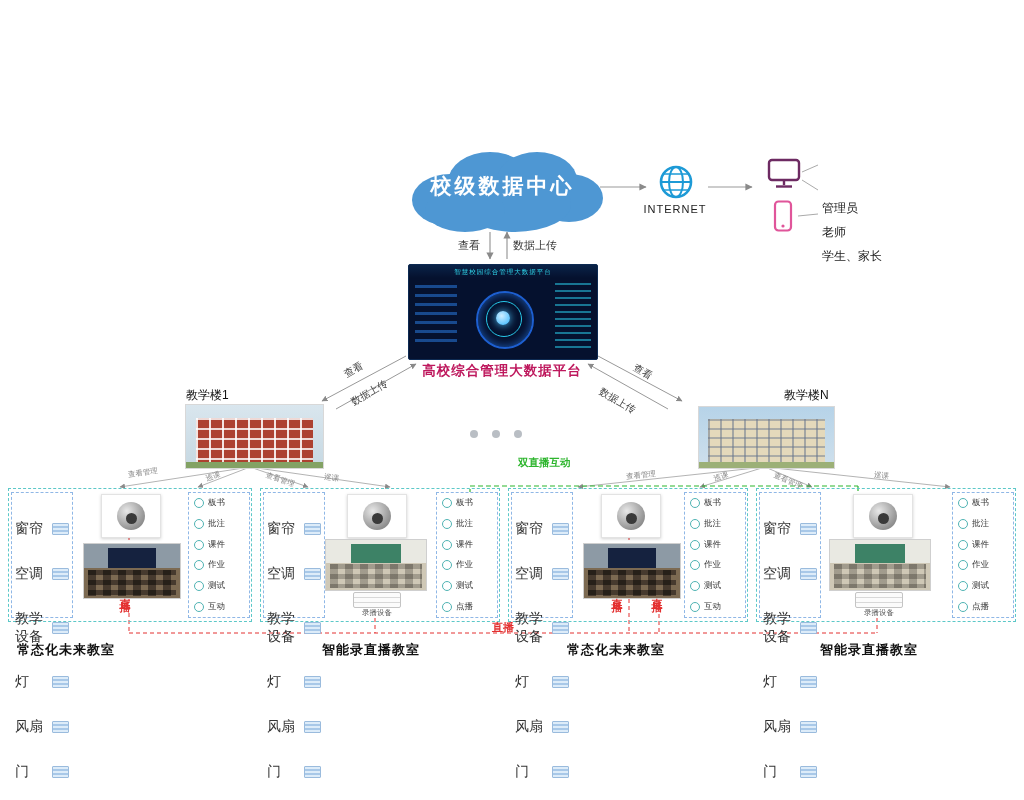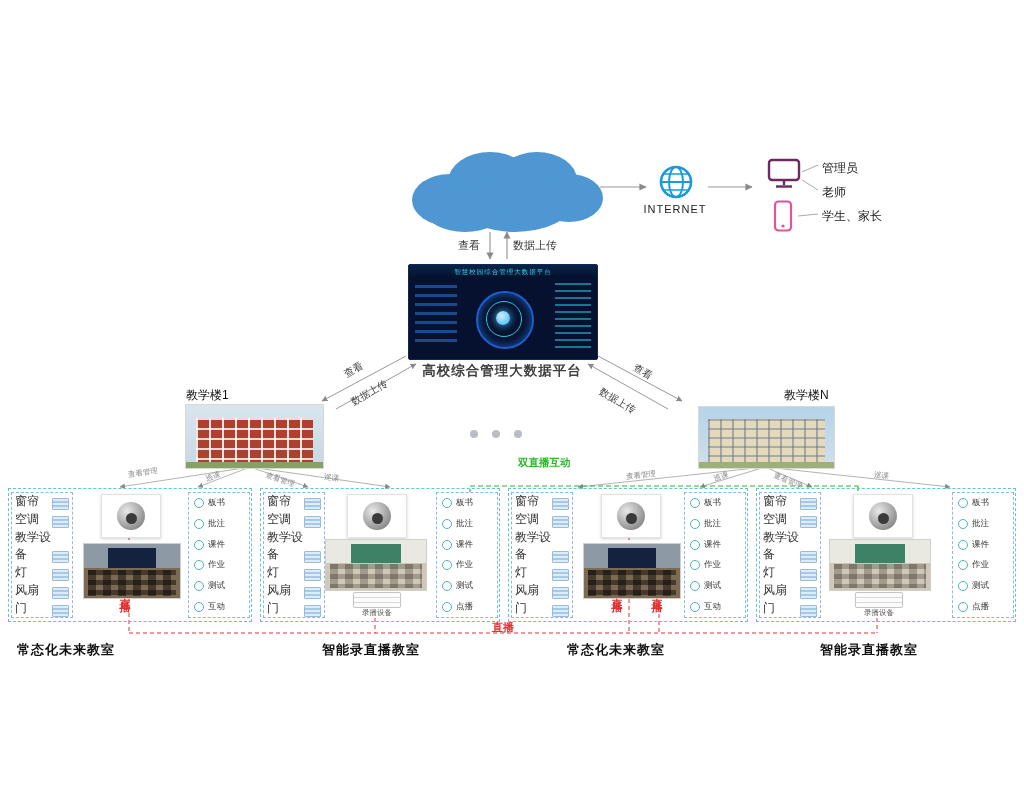--- a/index.html
+++ b/index.html
@@ -10,40 +10,40 @@
   .rot{position:absolute;font-size:7.5px;color:#888;white-space:nowrap;transform-origin:left center;}
   .diag{position:absolute;font-size:10px;color:#444;white-space:nowrap;transform-origin:left center;}
 
   
   .cloud-text{position:absolute;left:395px;top:172px;width:215px;text-align:center;
               color:#fff;font-size:21px;font-weight:bold;letter-spacing:3px;}
 
   
   .inet-label{position:absolute;left:638px;top:203px;width:74px;text-align:center;
               font-size:11px;letter-spacing:1px;color:#222;}
-  .user-label{position:absolute;left:822px;font-size:12px;color:#222;white-space:nowrap;}
+  .user-label{position:absolute;left:822px;font-size:12px;color:#222;white-space:nowrap;margin-top:40px;}
 
   
   .dash{position:absolute;left:408px;top:264px;width:188px;height:94px;background:#05112e;
         border:1px solid #0d2a52;border-radius:2px;overflow:hidden;}
   .dash .hdr{height:13px;text-align:center;font-size:6.5px;color:#2fd4e8;line-height:13px;
              background:linear-gradient(#0a2348,#05112e);letter-spacing:1px;}
   .dash .ring1{position:absolute;left:50%;top:56%;width:54px;height:54px;margin:-27px 0 0 -27px;
                border-radius:50%;border:2px solid #1d5fd0;box-shadow:0 0 10px rgba(40,120,230,.7) inset;}
   .dash .ring2{position:absolute;left:50%;top:56%;width:34px;height:34px;margin:-17px 0 0 -17px;
                border-radius:50%;border:1.5px solid #28c8e8;}
   .dash .core{position:absolute;left:50%;top:56%;width:14px;height:14px;margin:-7px 0 0 -7px;
               border-radius:50%;background:radial-gradient(circle at 40% 35%,#cfeeff,#2fb4ff);
               box-shadow:0 0 9px #4fc8ff;}
   .dash .leftcol{position:absolute;left:6px;top:20px;width:42px;height:62px;
                  background:repeating-linear-gradient(to bottom,rgba(40,120,220,.55) 0 3px,transparent 3px 9px);}
   .dash .rightcol{position:absolute;right:6px;top:18px;width:36px;height:66px;
                   background:repeating-linear-gradient(to bottom,rgba(40,200,230,.55) 0 2px,transparent 2px 7px);}
   .dash-caption{position:absolute;left:401px;top:362px;width:202px;text-align:center;
-                font-size:13.5px;font-weight:bold;color:#404040;letter-spacing:1px;}
+                font-size:13.5px;font-weight:bold;color:#be185d;letter-spacing:1px;}
 
   
   .bld{position:absolute;overflow:hidden;border:1px solid #d8d8d8;}
   .bld .sky{position:absolute;inset:0;}
   .bld .facade{position:absolute;left:7%;right:7%;top:20%;bottom:10%;}
   .bld .ground{position:absolute;left:0;right:0;bottom:0;height:10%;}
   .bld-left .sky{background:linear-gradient(#d9e6ee,#c6d8e2);}
   .bld-left .facade{background:#ad4130;
       background-image:repeating-linear-gradient(to right,rgba(255,255,255,.85) 0 2px,transparent 2px 13px),
                        repeating-linear-gradient(to bottom,rgba(255,255,255,.8) 0 2px,transparent 2px 10px);}
@@ -55,22 +55,22 @@
   .bld-right .ground{background:#9cb077;}
   .bld-label{position:absolute;font-size:12px;color:#111;}
 
   .dots{position:absolute;left:470px;top:430px;display:flex;gap:14px;}
   .dots span{width:8px;height:8px;border-radius:50%;background:#b9bec4;display:block;}
 
   
   .group{position:absolute;top:488px;height:134px;border:1px dashed #5cc8c8;box-sizing:border-box;}
   .panel{position:absolute;top:3px;height:126px;border:1px dashed #8fb7e6;box-sizing:border-box;
          display:flex;flex-direction:column;justify-content:space-around;background:#fff;}
-  .drow{display:flex;align-items:flex-end;justify-content:space-between;padding:0 3px;
-        font-size:12px;color:#333;}
+  .drow{display:flex;align-items:center;justify-content:space-between;padding:0 3px;
+        font-size:14px;color:#333;margin-top:27px;}
   .dicon{width:15px;height:10px;border:1px solid #9abbdd;border-radius:1px;flex:none;
          background:repeating-linear-gradient(to bottom,#ddecf9 0 2px,#a8c8e8 2px 4px);}
   .frow{display:flex;align-items:center;gap:4px;padding:0 5px;font-size:8.5px;color:#333;}
   .ficon{width:10px;height:10px;border-radius:50%;border:1.5px solid #4fb3b3;box-sizing:border-box;flex:none;}
 
   .cam{position:absolute;width:58px;height:42px;background:#fff;border:1px solid #e3e3e3;
        box-shadow:0 1px 3px rgba(0,0,0,.18);display:flex;align-items:center;justify-content:center;}
   .dome{width:28px;height:28px;border-radius:50%;
         background:radial-gradient(circle at 35% 32%,#e8e8e8,#9c9c9c 62%,#6f6f6f);
         display:flex;align-items:center;justify-content:center;}
@@ -160,20 +160,21 @@
   <svg class="abs" style="left:395px;top:140px" width="215" height="100" viewBox="0 0 215 100">
     <g fill="#4e97d3">
       <ellipse cx="55" cy="60" rx="38" ry="26"></ellipse>
       <ellipse cx="95" cy="42" rx="42" ry="30"></ellipse>
       <ellipse cx="142" cy="40" rx="40" ry="28"></ellipse>
       <ellipse cx="174" cy="58" rx="34" ry="24"></ellipse>
       <ellipse cx="120" cy="64" rx="56" ry="28"></ellipse>
       <ellipse cx="70" cy="70" rx="40" ry="22"></ellipse>
     </g>
   </svg>
+  <div class="cloud-text">校级数据中心</div>
 
   <svg class="abs" style="left:658px;top:164px" width="36" height="36" viewBox="0 0 36 36">
     <circle cx="18" cy="18" r="15" fill="#fff" stroke="#1d9ad6" stroke-width="2.6"></circle>
     <ellipse cx="18" cy="18" rx="7" ry="15" fill="none" stroke="#1d9ad6" stroke-width="2"></ellipse>
     <line x1="3" y1="18" x2="33" y2="18" stroke="#1d9ad6" stroke-width="2"></line>
     <path d="M6 10 h24 M6 26 h24" stroke="#1d9ad6" stroke-width="1.6" fill="none"></path>
   </svg>
   <div class="inet-label">INTERNET</div>
 
   <svg class="abs" style="left:766px;top:158px" width="36" height="32" viewBox="0 0 36 32">

